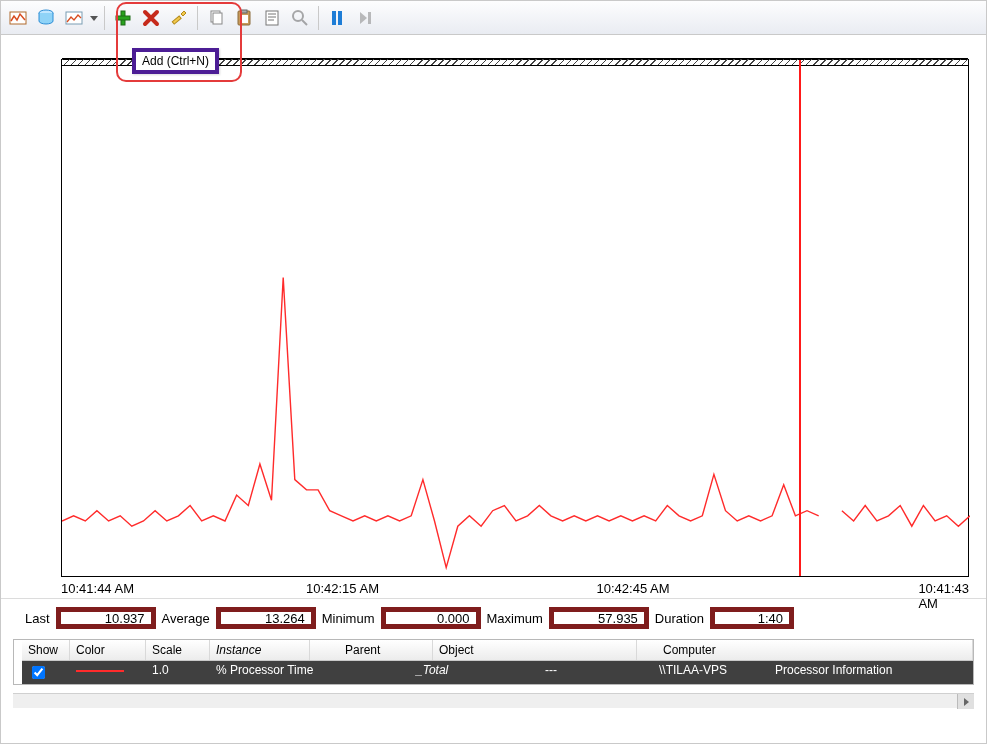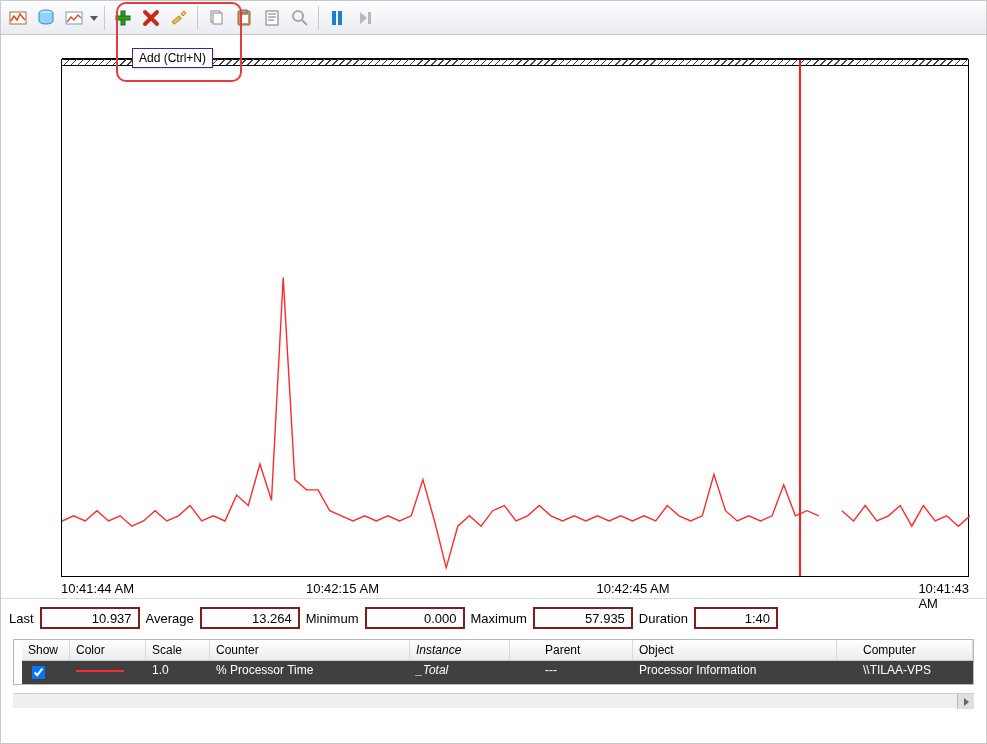--- a/index.html
+++ b/index.html
@@ -45,21 +45,21 @@
     width: 126px; height: 80px;
     border: 2px solid #e43b3b;
     border-radius: 10px;
     pointer-events: none;
     z-index: 50;
   }
   .tooltip {
     position: absolute;
     left: 132px; top: 48px;
     background: #ffffff;
-    border: 1px solid #4c1d95;
+    border: 4px solid #4c1d95;
     padding: 2px 6px;
     font-size: 12px;
     z-index: 60;
     box-shadow: 1px 1px 2px rgba(0,0,0,0.15);
   }
   .chart-zone {
     position: relative;
     background: #ffffff;
     height: 564px;
     border-bottom: 1px solid #dcdcdc;
@@ -91,28 +91,28 @@
     background:#ff1a1a;
   }
   .x-labels {
     position:absolute; left:60px; top:546px; width:908px;
     font-size:13px;
   }
   .x-labels span { position:absolute; transform:translateX(-50%); }
   .stats-row {
     display:flex;
     align-items:center;
-    padding: 6px 8px;
+    padding: 6px 24px;
     gap:6px;
     height: 38px;
   }
   .stat-label { font-size:13px; }
   .stat-box {
     min-width:100px; height:22px;
-    border:2px solid #7f1d1d;
+    border:5px solid #7f1d1d;
     display:flex; align-items:center; justify-content:flex-end;
     padding:0 6px;
     font-size:13px;
     background:#fff;
   }
   .legend {
     margin: 2px 12px 8px 12px;
     border:1px solid #b8b8b8;
     padding-left:8px;
   }
@@ -269,35 +269,34 @@
   <div class="stat-box">57.935</div>
   <span class="stat-label">Duration</span>
   <div class="stat-box" style="min-width:84px">1:40</div>
 </div>
 
 <div class="legend">
   <div class="legend-header">
     <div class="col col-show">Show</div>
     <div class="col col-color">Color</div>
     <div class="col col-scale">Scale</div>
-    <div class="col col-counter">Counter</div>
     <div class="col col-instance">Instance</div>
     <div class="col col-parent">Parent</div>
     <div class="col col-object">Object</div>
     <div class="col col-computer">Computer</div>
   </div>
   <div class="legend-row">
     <div class="col col-show"><input type="checkbox" class="chk" checked="" style=""></div>
     <div class="col col-color"><span class="color-swatch"></span></div>
     <div class="col col-scale">1.0</div>
     <div class="col col-counter">% Processor Time</div>
     <div class="col col-instance">_Total</div>
     <div class="col col-parent">---</div>
+    <div class="col col-computer">\\TILAA-VPS</div>
     <div class="col col-object">Processor Information</div>
-    <div class="col col-computer">\\TILAA-VPS</div>
   </div>
 </div>
 <div class="scroll-strip">
   <div class="scroll-right-arrow">
     <svg width="8" height="8" viewBox="0 0 8 8">
         <polygon points="2,0 7,4 2,8" fill="#666"></polygon>
       </svg>
   </div>
 </div>
 

